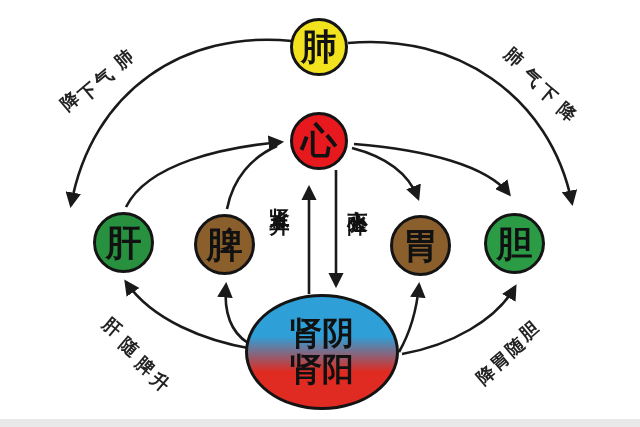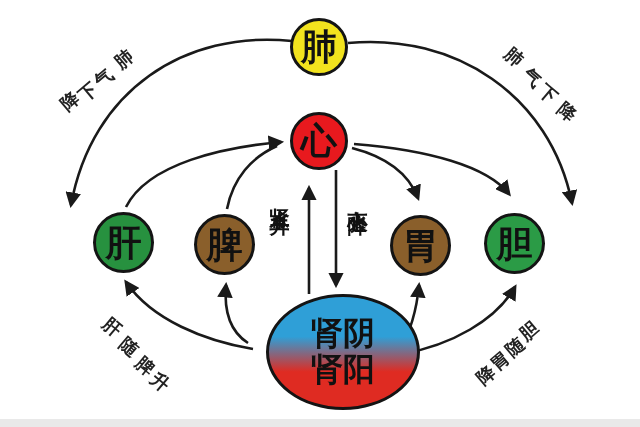--- a/index.html
+++ b/index.html
@@ -8,21 +8,21 @@
   #arrows{position:absolute;left:0;top:0;width:640px;height:427px;}
   .node{
     position:absolute;border:3px solid #141414;border-radius:50%;
     display:flex;align-items:center;justify-content:center;
     color:#111;font-weight:700;box-sizing:border-box;
   }
   .node .glyph{line-height:1;}
   .small-node{width:58px;height:58px;font-size:36px;}
   .row-node{width:61px;height:61px;font-size:36px;}
   .kidney{
-    position:absolute;left:266px;top:294px;width:154px;height:116px;
+    position:absolute;left:245px;top:294px;width:154px;height:116px;
     border:3px solid #141414;border-radius:50%;box-sizing:border-box;
     display:flex;flex-direction:column;align-items:center;justify-content:center;
     background:linear-gradient(180deg,var(--c1) 0%,var(--c1) 36%,var(--c2) 68%,var(--c2) 100%);
     color:#111;font-weight:700;font-size:32px;line-height:1.12;
   }
   .rchar{
     position:absolute;font-size:18px;font-weight:700;color:#222;
     transform:translate(-50%,-50%) rotate(var(--r));white-space:nowrap;
   }
   .vlabel{

